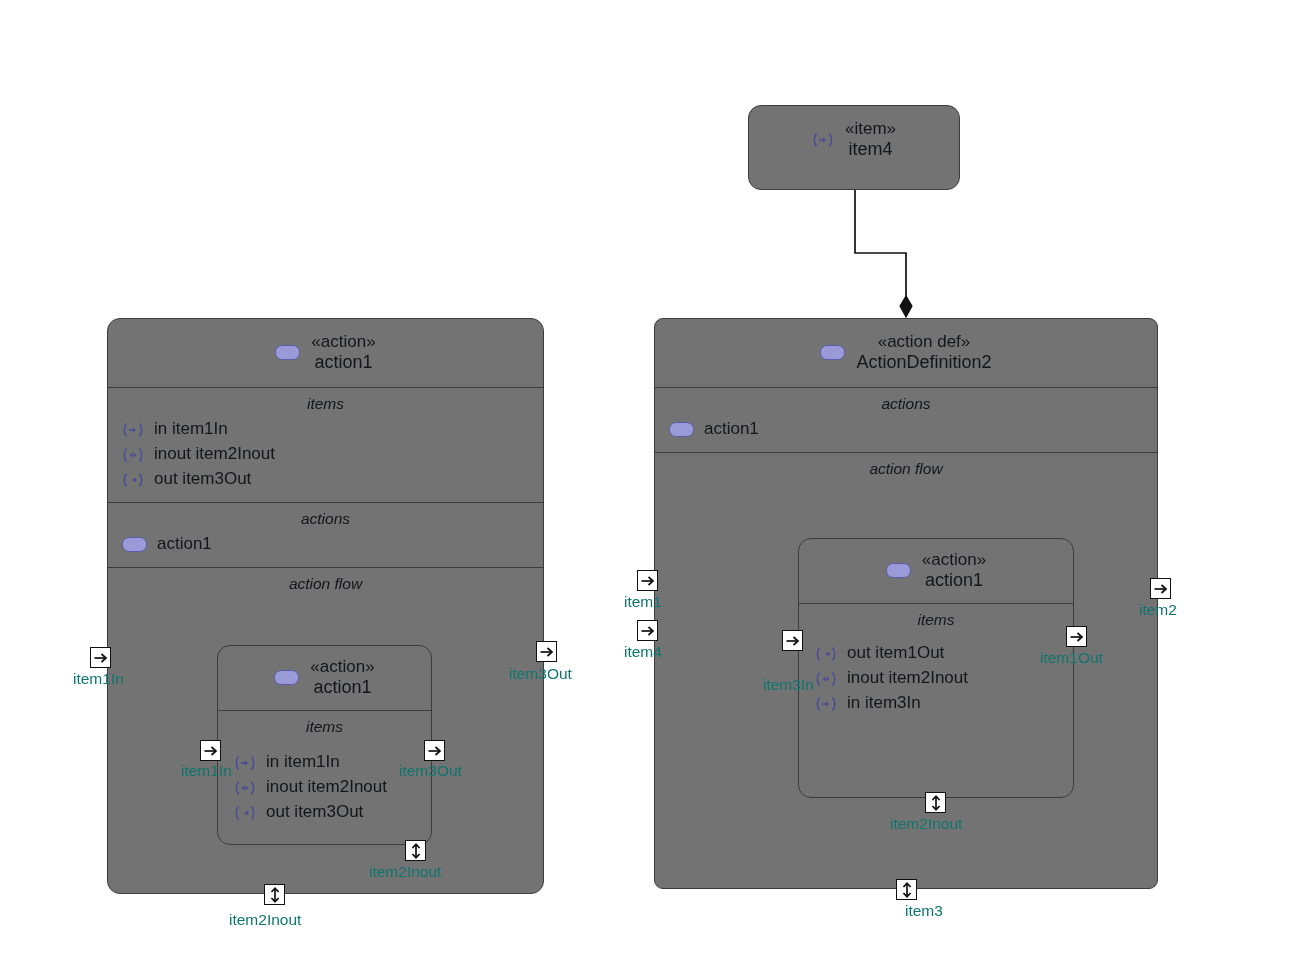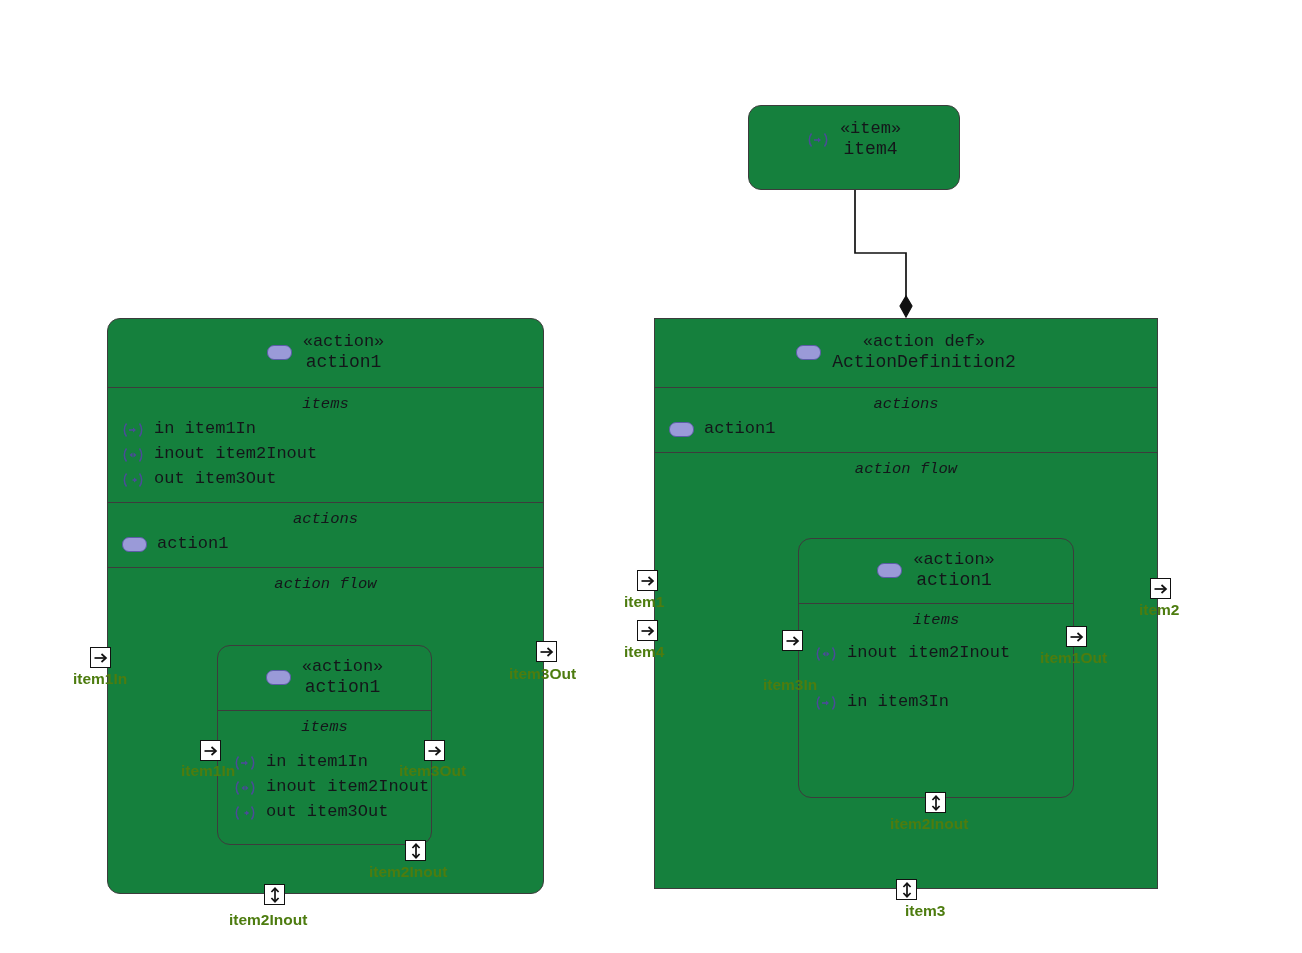--- a/index.html
+++ b/index.html
@@ -19,26 +19,25 @@
     position: absolute;
     left: 0; top: 0;
     width: 1302px;
     height: 953px;
   }
 
   
   .node {
     position: absolute;
     box-sizing: border-box;
-    background: #15803d;
+    background: #737373;
     border: 1.6px solid #3c3c3c;
-    font-family: Liberation Mono, monospace;
   }
   .node.rounded { border-radius: 13px; }
-  .node.sharp   { border-radius: 0; }
+  .node.sharp   { border-radius: 9px; }
 
   
   .compartment {
     position: relative;
     box-sizing: border-box;
     width: 100%;
   }
   .compartment + .compartment { border-top: 1.4px solid #3c3c3c; }
 
   .hdr {
@@ -115,23 +114,22 @@
     border: 1.7px solid #111111;
     background: #ffffff;
     display: flex;
     align-items: center;
     justify-content: center;
   }
   .port svg { display: block; }
   .port-label {
     position: absolute;
     font-size: 15.5px;
-    color: #4d7c0f;
+    color: #0f766e;
     white-space: nowrap;
-    font-weight: bold;
   }
 
   
   .lines { position: absolute; left: 0; top: 0; pointer-events: none; }
 </style>
 </head>
 <body>
 
 <div id="canvas">
 
@@ -386,27 +384,38 @@
       </span>
     </div>
     <div class="compartment">
       <div class="cap">items</div>
       <div class="rows" style="padding-top:8px;">
         <div class="row" style="padding-left:16px;">
           <span class="dir-glyph">
             <svg width="22" height="16" viewBox="0 0 22 16">
               <path d="M4.5 1.5 C1.6 5.2 1.6 10.8 4.5 14.5" fill="none" stroke="#4b4b99" stroke-width="1.5"></path>
               <path d="M17.5 1.5 C20.4 5.2 20.4 10.8 17.5 14.5" fill="none" stroke="#4b4b99" stroke-width="1.5"></path>
+              <path d="M10.5 8 L14 8" stroke="#4b4b99" stroke-width="1.6"></path>
+              <polygon points="12,5.4 15.2,8 12,10.6" fill="#4b4b99"></polygon>
+            </svg>
+          </span>
+          <span class="row-label">out item1Out</span>
+        </div>
+        <div class="row" style="padding-left:16px;">
+          <span class="dir-glyph">
+            <svg width="22" height="16" viewBox="0 0 22 16">
+              <path d="M4.5 1.5 C1.6 5.2 1.6 10.8 4.5 14.5" fill="none" stroke="#4b4b99" stroke-width="1.5"></path>
+              <path d="M17.5 1.5 C20.4 5.2 20.4 10.8 17.5 14.5" fill="none" stroke="#4b4b99" stroke-width="1.5"></path>
               <polygon points="10.5,5.4 7.5,8 10.5,10.6" fill="#4b4b99"></polygon>
               <polygon points="11.5,5.4 14.5,8 11.5,10.6" fill="#4b4b99"></polygon>
             </svg>
           </span>
           <span class="row-label">inout item2Inout</span>
         </div>
-        <div class="row" style="padding-left:16px;margin-top:24px;">
+        <div class="row" style="padding-left:16px;">
           <span class="dir-glyph">
             <svg width="22" height="16" viewBox="0 0 22 16">
               <path d="M4.5 1.5 C1.6 5.2 1.6 10.8 4.5 14.5" fill="none" stroke="#4b4b99" stroke-width="1.5"></path>
               <path d="M17.5 1.5 C20.4 5.2 20.4 10.8 17.5 14.5" fill="none" stroke="#4b4b99" stroke-width="1.5"></path>
               <path d="M7 8 L11.5 8" stroke="#4b4b99" stroke-width="1.6"></path>
               <polygon points="11,5.4 14,8 11,10.6" fill="#4b4b99"></polygon>
             </svg>
           </span>
           <span class="row-label">in item3In</span>
         </div>

